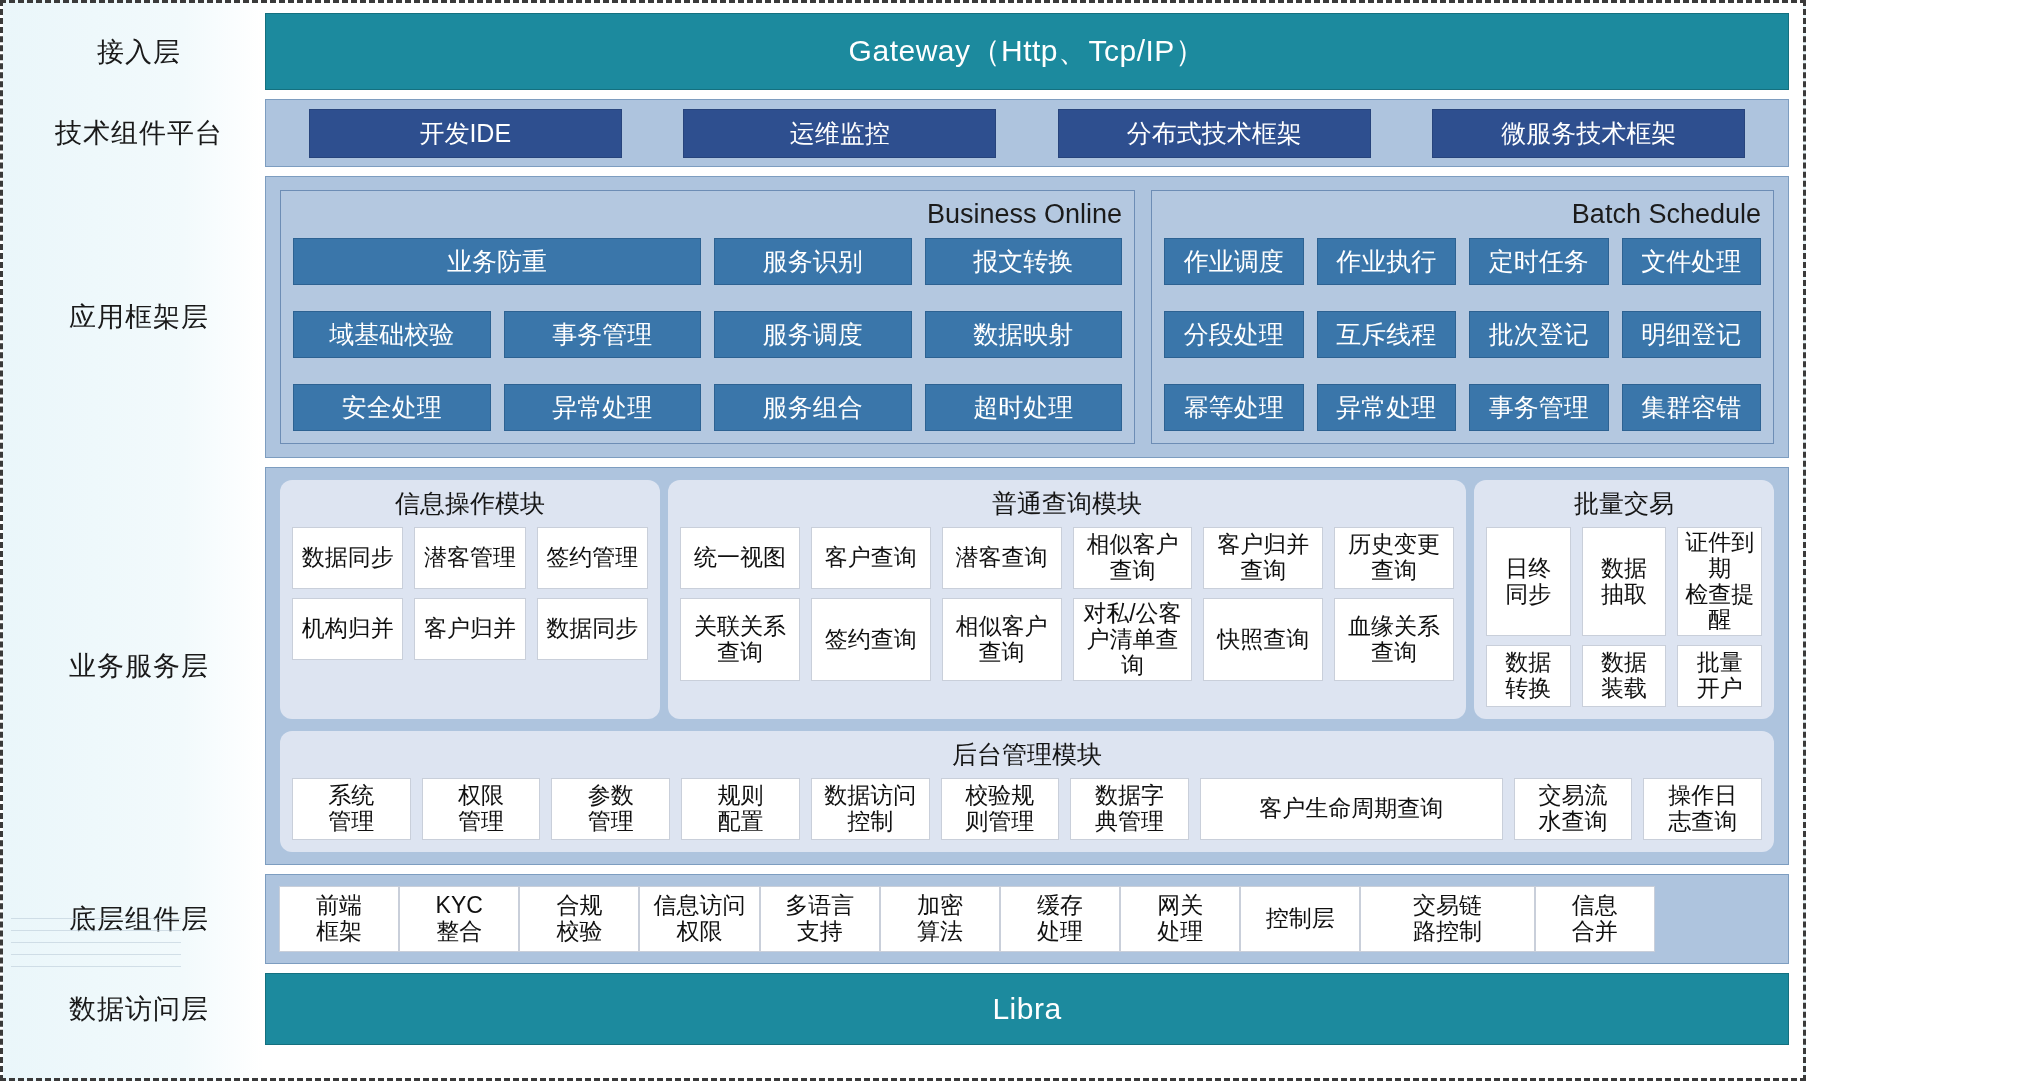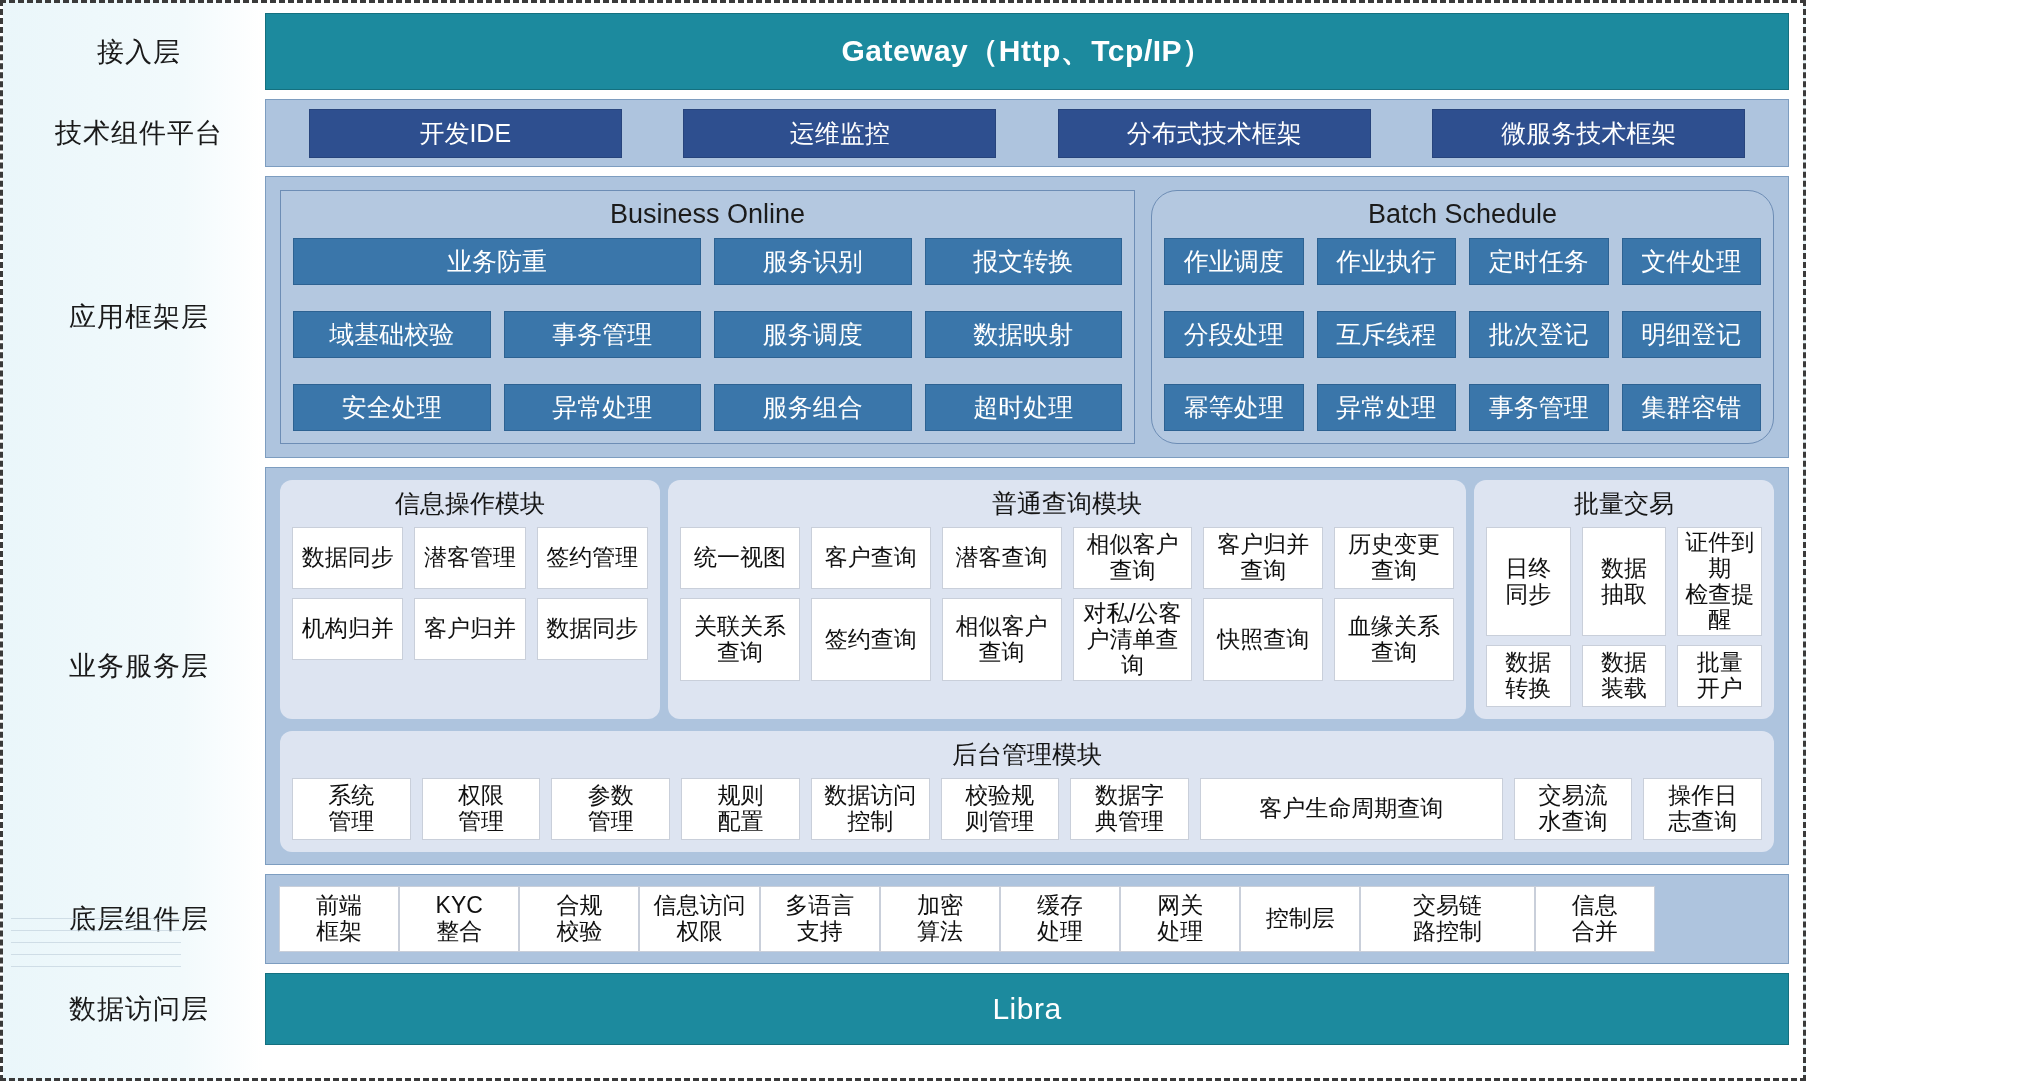--- a/index.html
+++ b/index.html
@@ -51,21 +51,21 @@
   .teal-bar {
     background: #1c8a9e;
     color: #ffffff;
     font-size: 30px;
     display: flex;
     align-items: center;
     justify-content: center;
     border: 1px solid #14707f;
     letter-spacing: 0.5px;
   }
-  .gateway-bar { height: 75px; font-weight: bold; }
+  .gateway-bar { height: 75px; }
   .libra-bar { height: 70px; }
 
   
   .tech-panel {
     background: #aec4de;
     border: 1px solid #7d9dc0;
     height: 68px;
     display: flex;
     align-items: center;
     justify-content: space-around;
@@ -95,23 +95,23 @@
   }
   .appfw-group {
     background: #b4c8e0;
     border: 1px solid #6d8db5;
     padding: 8px 12px 12px 12px;
     box-sizing: border-box;
     display: flex;
     flex-direction: column;
   }
   .appfw-group.online { flex: 0 0 855px; }
-  .appfw-group.batch  { flex: 1 1 auto; border-radius: 26px; }
+  .appfw-group.batch  { flex: 1 1 auto; }
   .group-title {
-    text-align: center;
+    text-align: right;
     font-size: 27px;
     color: #1b1b1b;
     margin-bottom: 8px;
     font-weight: 400;
   }
   .appfw-grid {
     display: grid;
     gap: 26px 13px;
   }
   .appfw-grid.online-grid {

